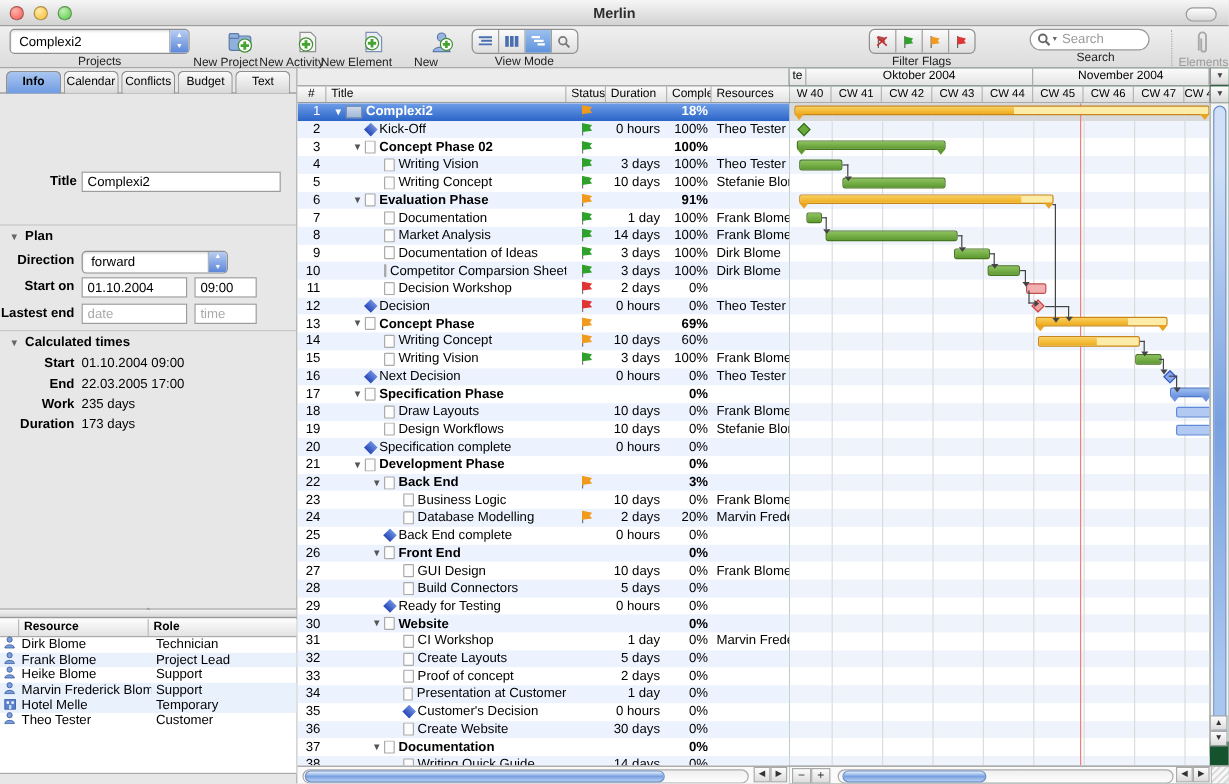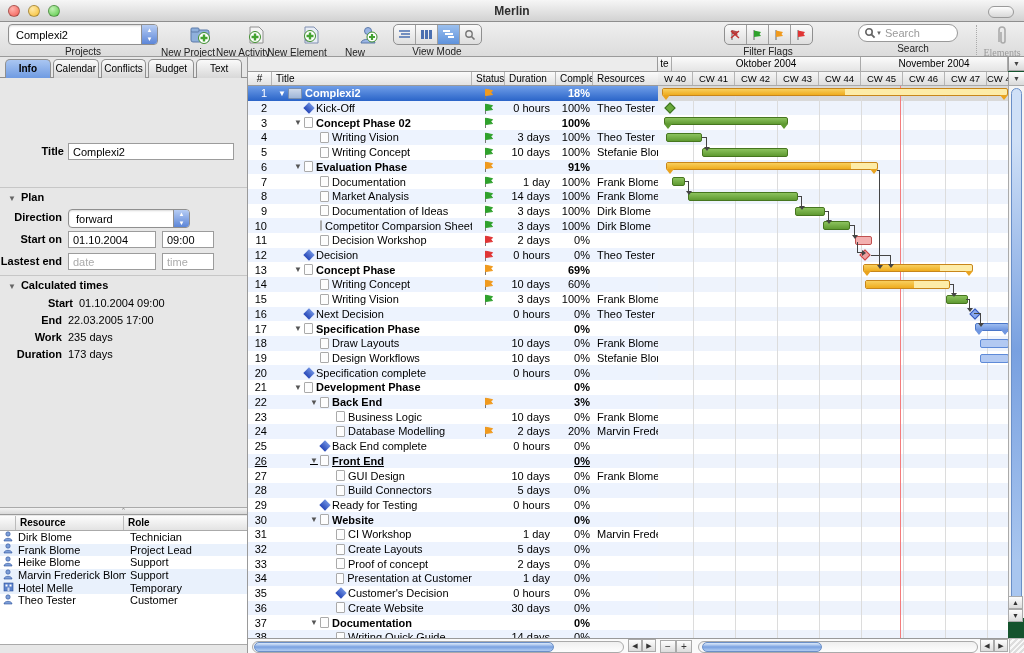--- a/index.html
+++ b/index.html
@@ -26,21 +26,21 @@
   .popup .pstep{width:15px;height:100%;border-left:1px solid #8f8f8f;border-radius:0 3px 3px 0;
     background:linear-gradient(#b7cdf4,#5c86d8);color:#fff;font-size:6px;line-height:9px;display:flex;flex-direction:column;align-items:center;justify-content:center;}
   .toolbtn{width:26px;height:22px;margin:0 auto;position:relative;}
   .seg{display:inline-flex;border:1px solid #8f8f8f;border-radius:5px;background:linear-gradient(#fbfbfb,#dedede);height:19px;overflow:hidden;}
   .seg .s{width:21px;display:flex;align-items:center;justify-content:center;border-right:1px solid #9f9f9f;}
   .seg .s:last-child{border-right:none;}
   .seg .s.sel{background:linear-gradient(#9cc0ee,#5e92dc);}
   .searchfield{width:100px;height:18px;border:1px solid #999;border-radius:10px;background:#fff;display:flex;align-items:center;padding-left:5px;box-sizing:border-box;}
   .searchfield .ph{color:#9a9a9a;margin-left:3px;}
   .tb-divider{position:absolute;top:3px;height:30px;border-left:1px dotted #aaa;}
-  .elements{color:#9a9a9a;font-family:Liberation Serif, serif;}
+  .elements{color:#9a9a9a;}
   
   .sidebar{position:absolute;left:0;top:57px;width:248px;bottom:0;background:#e7e7e7;border-right:1px solid #9a9a9a;box-sizing:border-box;}
   .midpane{position:absolute;left:248px;top:57px;width:410px;bottom:0;background:#ececec;border-right:1px solid #9a9a9a;box-sizing:border-box;}
   .gantt{position:absolute;left:658px;top:57px;right:0;bottom:0;background:#14532d;}
   
   .tabs{position:absolute;left:4px;top:2px;right:4px;height:19px;display:flex;}
   .tab{flex:1;margin:0 1px;border:1px solid #8f8f8f;border-bottom:none;border-radius:5px 5px 0 0;
     background:linear-gradient(#fafafa,#d8d8d8);text-align:center;line-height:17px;font-size:10px;}
   .tab.active{background:linear-gradient(#aac6f1,#6f9be2);font-weight:bold;}
   .tabline{position:absolute;left:0;right:0;top:20px;border-top:1px solid #8f8f8f;}
@@ -324,21 +324,21 @@
   <div class="frow" style="top:196px;">
     <span class="flabel">Lastest end</span>
     <span class="tinput ph" style="left:68px;width:88px;">date</span>
     <span class="tinput ph" style="left:162px;width:52px;">time</span>
   </div>
 
   <div class="sline" style="top:218px;"></div>
   <div class="grphead" style="top:222px;"><span class="disc">▼</span><span>Calculated times</span></div>
 
   <div id="calc-rows">
-      <div class="frow calcrow" style="top: 240px; margin-left: 11px;">
+      <div class="frow calcrow" style="top: 240px;">
         <span class="cl">Start</span>
         <span class="cv">01.10.2004 09:00</span>
       </div>
       <div class="frow calcrow" style="top: 257px;">
         <span class="cl">End</span>
         <span class="cv">22.03.2005 17:00</span>
       </div>
       <div class="frow calcrow" style="top: 274px;">
         <span class="cl">Work</span>
         <span class="cv">235 days</span>
@@ -790,21 +790,21 @@
           <span style="flex: 0 0 auto; width: 38px;"></span>
           <span class="rowdisc"></span>
           <span class="msdiamond"></span>
           <span>Back End complete</span>
         </span>
         <span class="c-status"></span>
         <span class="c-dur">0 hours</span>
         <span class="c-comp">0%</span>
         <span class="c-res"></span>
       </div>
-      <div class="trow alt b" style="top: 367.5px; text-decoration: underline;">
+      <div class="trow alt b" style="top: 367.5px;">
         <span class="c-num">26</span>
         <span class="c-title">
           <span style="flex: 0 0 auto; width: 38px;"></span>
           <span class="rowdisc">▼</span>
           <span class="ticon docic"></span>
           <span>Front End</span>
         </span>
         <span class="c-status"></span>
         <span class="c-dur"></span>
         <span class="c-comp">0%</span>

